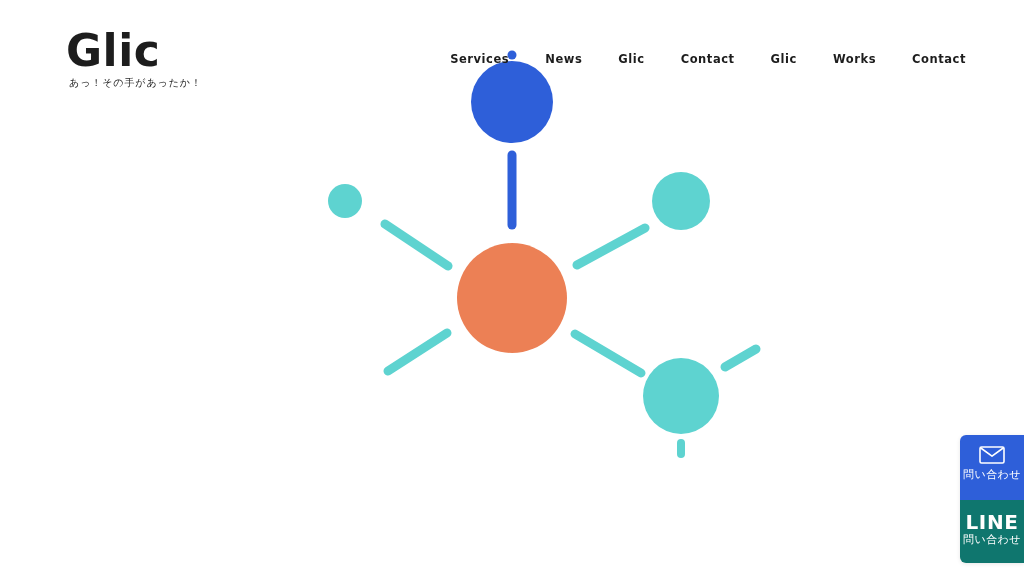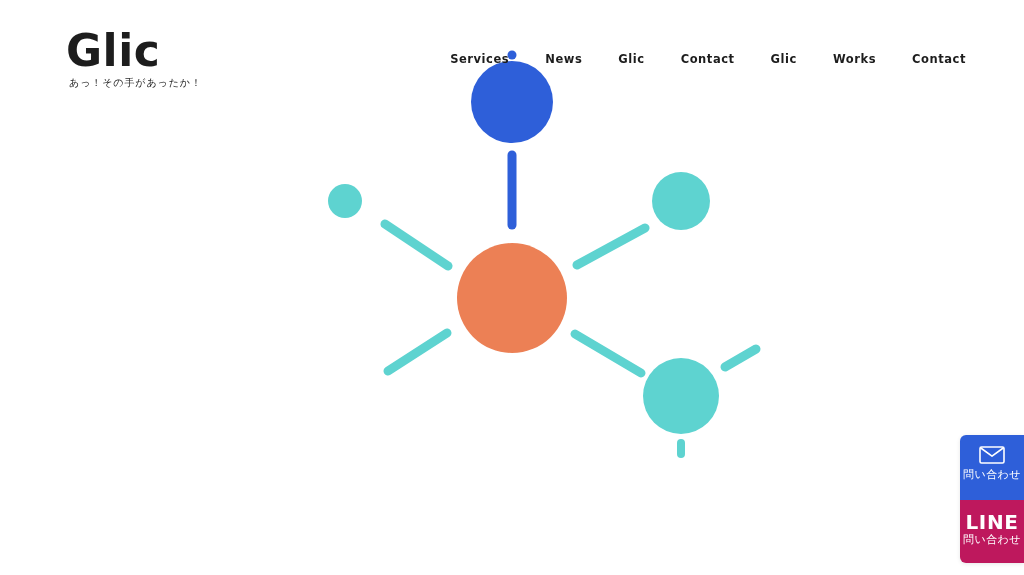--- a/index.html
+++ b/index.html
@@ -115,21 +115,21 @@
     text-align: center;
     box-sizing: border-box;
     cursor: pointer;
   }
   #mail-contact-button {
     background: #2e5fd9;
     height: 65px;
     padding-top: 11px;
   }
   #line-contact-button {
-    background: #be185d;
+    background: #0f766e;
     height: 63px;
     padding-top: 11px;
   }
   .rail-icon {
     display: block;
     margin: 0 auto 5px auto;
     line-height: 0;
   }
   .rail-label {
     display: block;

